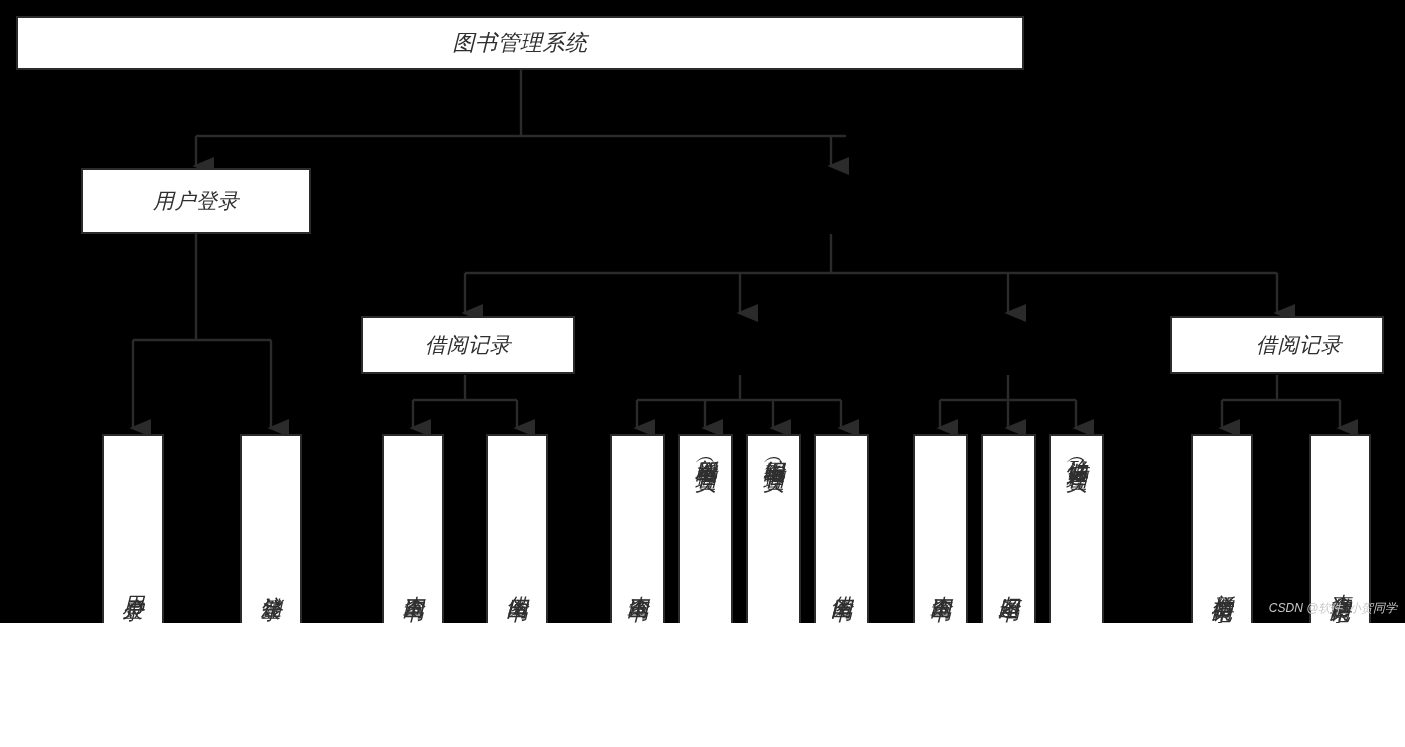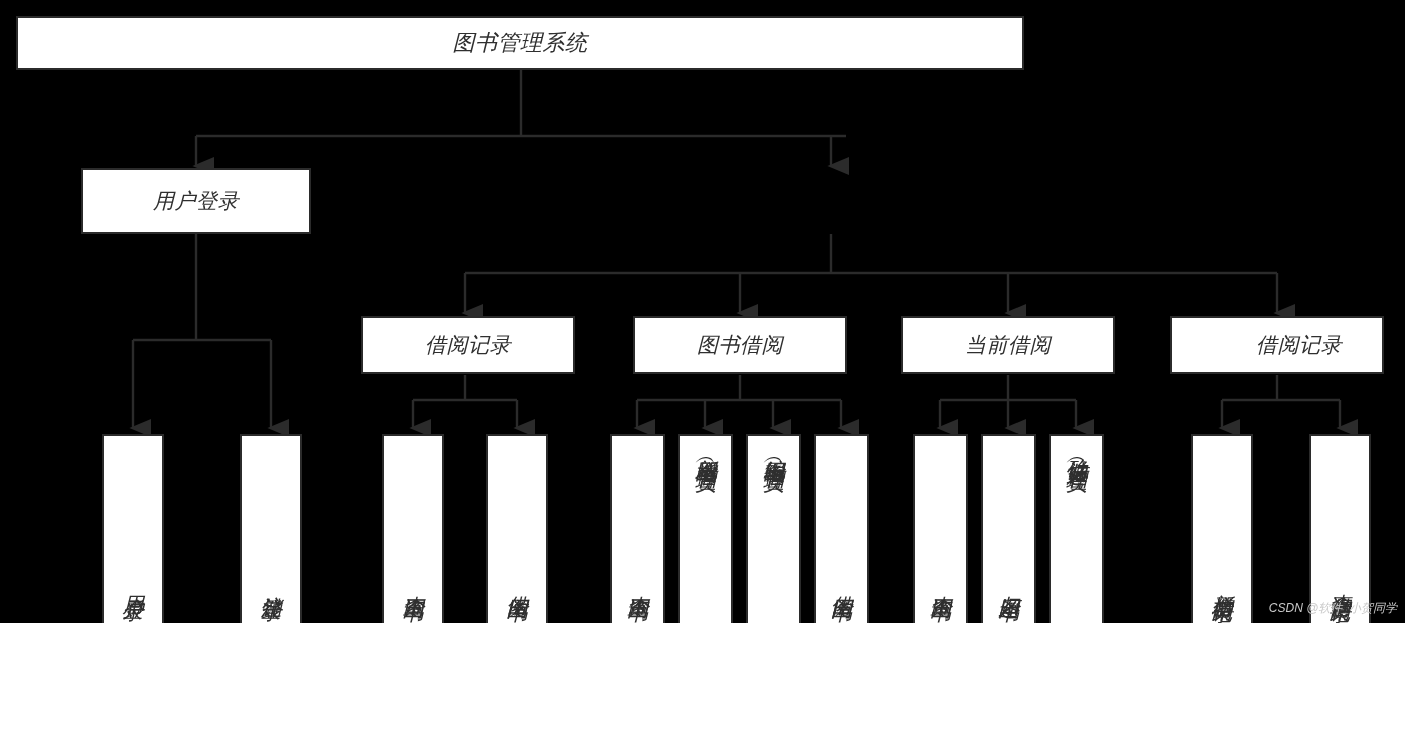--- a/index.html
+++ b/index.html
@@ -138,26 +138,20 @@
     <span class="node-label">图书管理系统</span>
   </div>
 
   <div class="node horiz" style="left:81px; top:168px; width:230px; height:66px;">
     <span class="node-label">用户登录</span>
   </div>
 
   <div class="node horiz" style="left:361px; top:316px; width:214px; height:58px;">
     <span class="node-label">借阅记录</span>
   </div>
-  <div class="node horiz" style="left:633px; top:316px; width:214px; height:58px;">
-    <span class="node-label">图书借阅</span>
-  </div>
-  <div class="node horiz" style="left:901px; top:316px; width:214px; height:58px;">
-    <span class="node-label">当前借阅</span>
-  </div>
   <div class="node horiz" style="left:1170px; top:316px; width:214px; height:58px;padding-left:44px;">
     <span class="node-label">借阅记录</span>
   </div>
 
   <div class="node vert centered" style="left:102px; top:434px; width:62px; height:298px;">
     <span class="node-label">用户登录</span>
   </div>
   <div class="node vert centered" style="left:240px; top:434px; width:62px; height:298px;">
     <span class="node-label">注销登录</span>
   </div>

